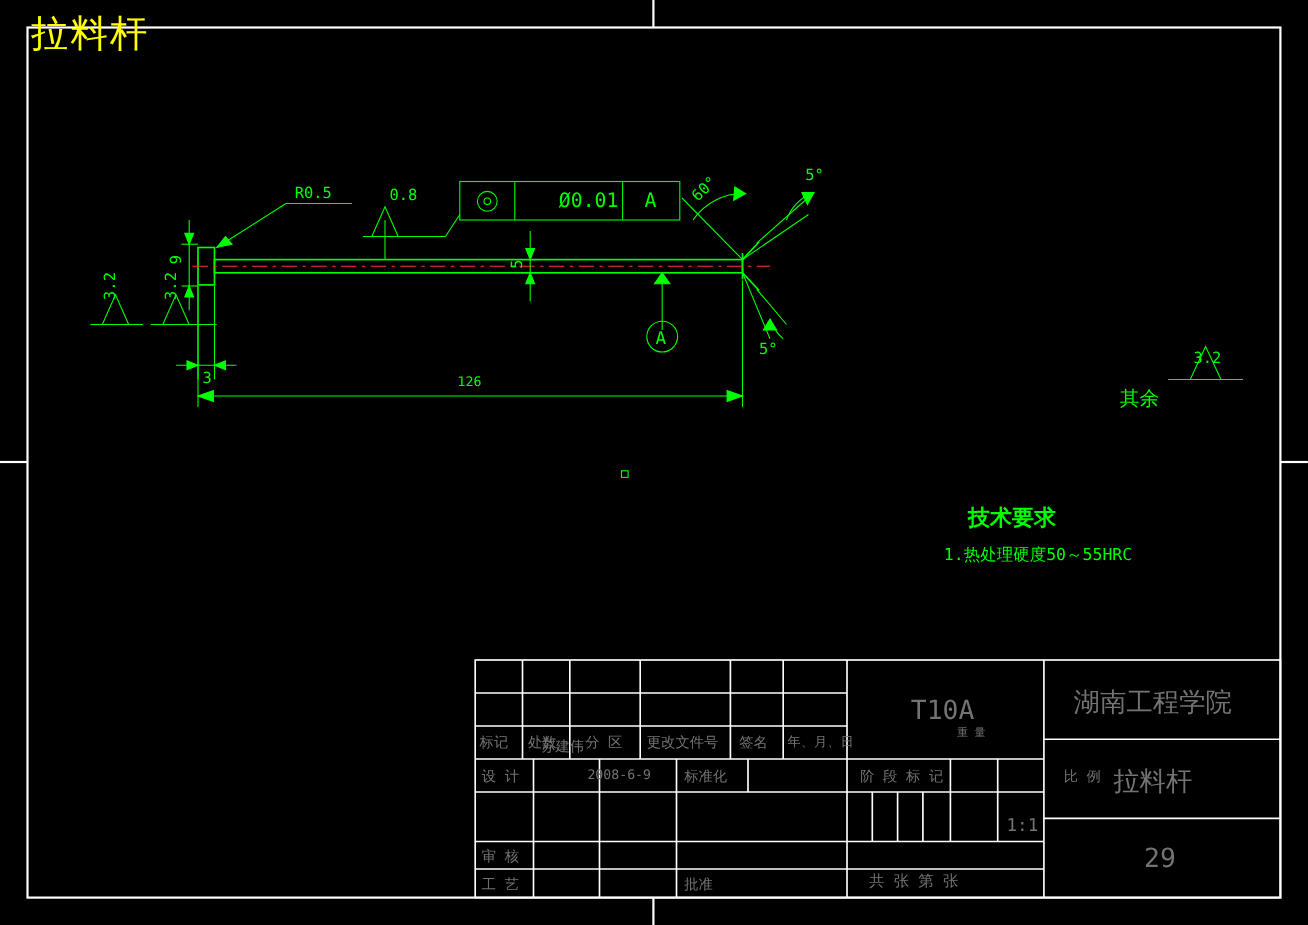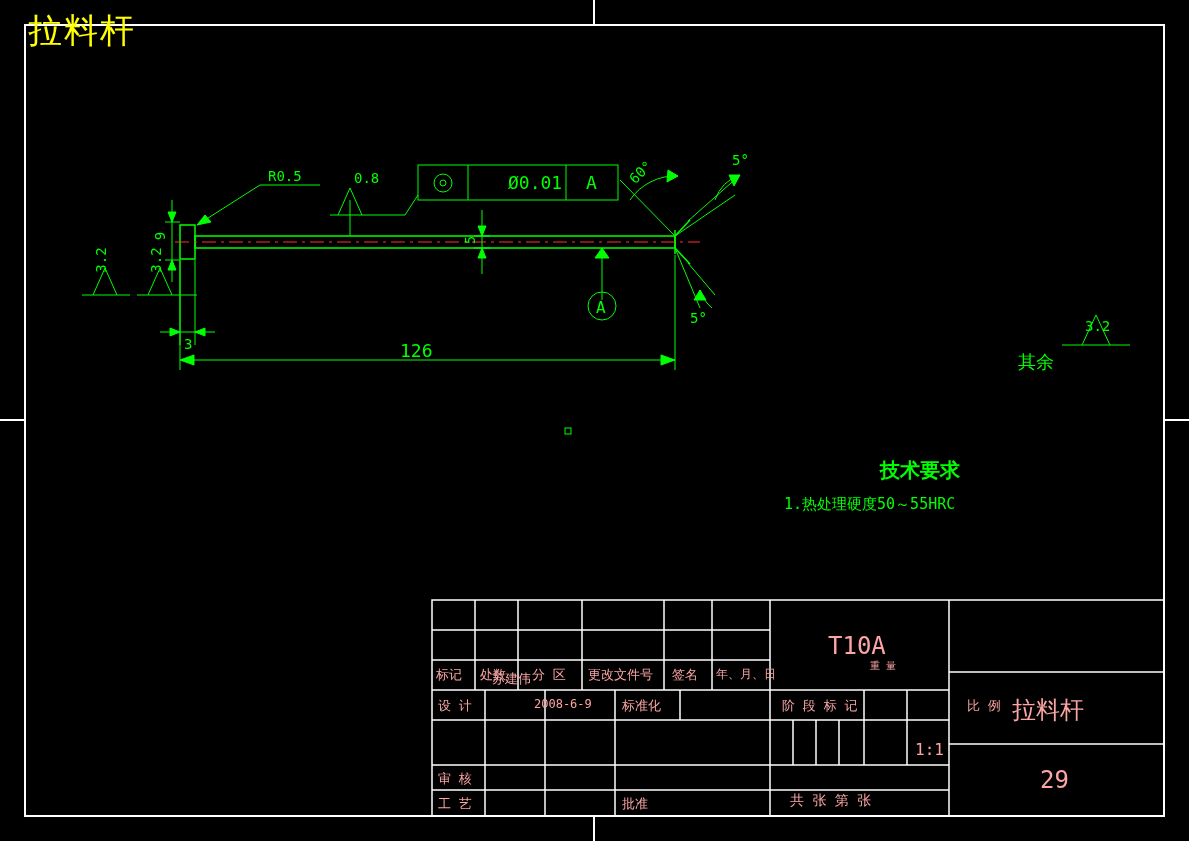--- a/index.html
+++ b/index.html
@@ -1,20 +1,20 @@
 <!DOCTYPE html>
 <html><head>
 <meta charset="utf-8">
 <style>
   html,body{margin:0;padding:0;background:#000;font-family:"SimSun","宋体",monospace;}
   #stage{position:relative;width:1189px;height:841px;background:#000;}
   .abs{position:absolute;}
   
   .g{color:#00ff00;font-size:14px;}
-  .w{color:#fca5a5;font-size:16px;text-align:right;}
+  .w{color:#737373;font-size:16px;text-align:right;}
   .y{color:#ffff00;}
   .ttl{font-size:34px;letter-spacing:2px;}
   .mat{font-size:24px;}
   .school{font-size:24px;}
   .pname{font-size:24px;}
   .pnum{font-size:24px;}
 </style>
 </head>
 <body>
 
@@ -164,31 +164,31 @@
 
   <div class="abs g" style="left:268px;top:168px">R0.5</div>
   <div class="abs g" style="left:354px;top:170px">0.8</div>
   <div class="abs g" style="left:508px;top:172px;font-size:18px">Ø0.01</div>
   <div class="abs g" style="left:586px;top:172px;font-size:18px">A</div>
   <div class="abs g" style="left:88px;top:252px;transform:rotate(-90deg)">3.2</div>
   <div class="abs g" style="left:143px;top:252px;transform:rotate(-90deg)">3.2</div>
   <div class="abs g" style="left:156px;top:228px;transform:rotate(-90deg)">9</div>
   <div class="abs g" style="left:184px;top:336px">3</div>
   <div class="abs g" style="left:466px;top:232px;transform:rotate(-90deg)">5</div>
-  <div class="abs g" style="left:400px;top:340px;font-size:18px">126</div>
+  <div class="abs g" style="left:416px;top:340px;font-size:12px">126</div>
   <div class="abs g" style="left:628px;top:164px;transform:rotate(-44deg)">60°</div>
   <div class="abs g" style="left:732px;top:152px">5°</div>
   <div class="abs g" style="left:690px;top:310px">5°</div>
   <div class="abs g" style="left:596px;top:298px;font-size:16px">A</div>
 
   <div class="abs g" style="left:1085px;top:318px">3.2</div>
   <div class="abs g" style="left:1018px;top:350px;font-size:18px">其余</div>
 
   <div class="abs g" style="left:880px;top:457px;font-size:20px;font-weight:bold">技术要求</div>
-  <div class="abs g" style="left:784px;top:495px;font-size:15px">1.热处理硬度50～55HRC</div>
+  <div class="abs g" style="left:858px;top:495px;font-size:15px">1.热处理硬度50～55HRC</div>
 
   <div class="abs w" style="left:436px;top:666px;font-size:13px">标记</div>
   <div class="abs w" style="left:480px;top:666px;font-size:13px">处数</div>
   <div class="abs w" style="left:532px;top:666px;font-size:13px">分 区</div>
   <div class="abs w" style="left:588px;top:666px;font-size:13px">更改文件号</div>
   <div class="abs w" style="left:672px;top:666px;font-size:13px">签名</div>
   <div class="abs w" style="left:716px;top:666px;font-size:12px">年、月、日</div>
 
   <div class="abs w" style="left:438px;top:697px;font-size:13px">设 计</div>
   <div class="abs w" style="left:492px;top:670px;font-size:13px">苏建伟</div>
@@ -199,16 +199,17 @@
   <div class="abs w" style="left:438px;top:795px;font-size:13px">工 艺</div>
   <div class="abs w" style="left:622px;top:795px;font-size:13px">批准</div>
 
   <div class="abs w" style="left:782px;top:697px;font-size:13px">阶 段 标 记</div>
   <div class="abs w" style="left:870px;top:659px;font-size:10px">重 量</div>
   <div class="abs w" style="left:967px;top:697px;font-size:13px">比 例</div>
   <div class="abs w" style="left:915px;top:740px;font-size:16px">1:1</div>
   <div class="abs w" style="left:790px;top:792px;font-size:14px">共      张  第      张</div>
 
   <div class="abs w mat" style="left:828px;top:632px">T10A</div>
+  <div class="abs w school" style="left:976px;top:622px">湖南工程学院</div>
   <div class="abs w pname" style="left:1012px;top:694px">拉料杆</div>
   <div class="abs w pnum" style="left:1040px;top:766px">29</div>
 
 </div>
 
 </body></html>

